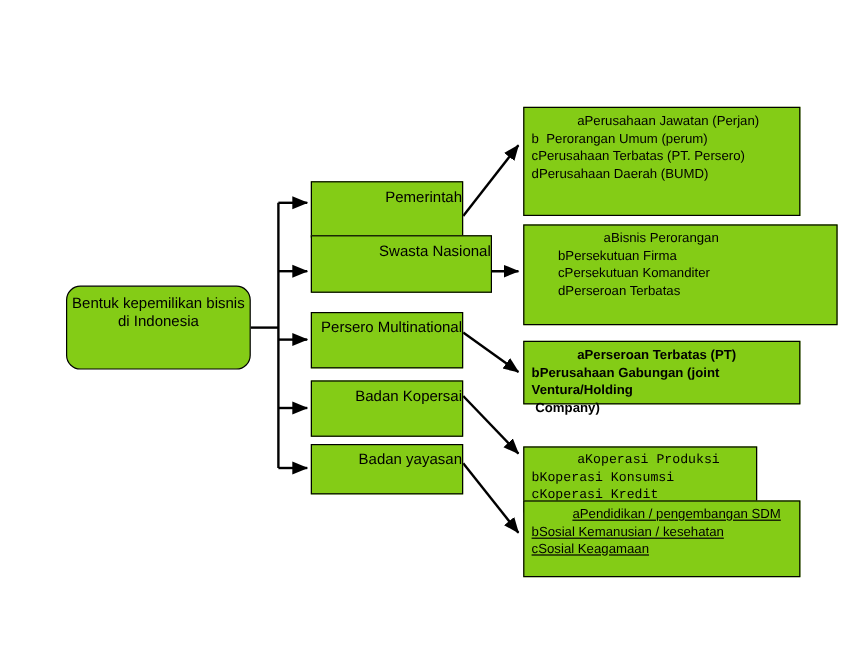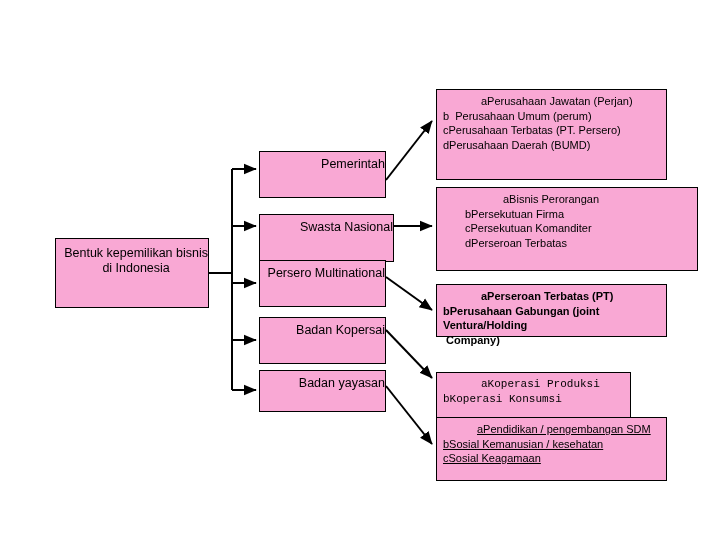--- a/index.html
+++ b/index.html
@@ -21,27 +21,28 @@
     left: 0;
     top: 0;
     width: 720px;
     height: 540px;
     pointer-events: none;
   }
   .node {
     position: absolute;
     box-sizing: border-box;
     border: 1px solid #000000;
-    background: #f9a8d4;
+    background: #84cc16;
     z-index: 2;
   }
   .node-root {
     display: flex;
-    justify-content: flex-end;
+    justify-content: center;
     align-items: flex-start;
+    border-radius: 12px;
   }
   .root-text {
     text-align: center;
     font-size: 12.5px;
     line-height: 15px;
     padding-top: 7px;
     white-space: pre-line;
   }
   .node-cat {
     display: flex;
@@ -100,59 +101,60 @@
 
   <div class="node node-root" style="left:55px; top:238px; width:154px; height:70px;">
     <div class="root-text">Bentuk kepemilikan bisnis
 di Indonesia</div>
   </div>
 
   <div class="node node-cat" style="left:259px; top:151px; width:127px; height:47px;">
     <div class="cat-text">Pemerintah</div>
   </div>
 
-  <div class="node node-cat" style="left:259px; top:214px; width:135px; height:48px;">
+  <div class="node node-cat" style="left:259px; top:196px; width:151px; height:48px;">
     <div class="cat-text">Swasta Nasional</div>
   </div>
 
   <div class="node node-cat" style="left:259px; top:260px; width:127px; height:47px;">
     <div class="cat-text">Persero Multinational</div>
   </div>
 
   <div class="node node-cat" style="left:259px; top:317px; width:127px; height:47px;">
     <div class="cat-text">Badan Kopersai</div>
   </div>
 
   <div class="node node-cat" style="left:259px; top:370px; width:127px; height:42px;">
     <div class="cat-text">Badan yayasan</div>
   </div>
 
   <div class="node node-detail" style="left:436px; top:89px; width:231px; height:91px;">
     <div class="detail-line first">aPerusahaan Jawatan (Perjan)</div>
-    <div class="detail-line">b  Perusahaan Umum (perum)</div>
+    <div class="detail-line">b  Perorangan Umum (perum)</div>
     <div class="detail-line">cPerusahaan Terbatas (PT. Persero)</div>
     <div class="detail-line">dPerusahaan Daerah (BUMD)</div>
   </div>
 
   <div class="node node-detail" style="left:436px; top:187px; width:262px; height:84px;padding-left:22px;">
     <div class="detail-line first">aBisnis Perorangan</div>
     <div class="detail-line">bPersekutuan Firma</div>
     <div class="detail-line">cPersekutuan Komanditer</div>
     <div class="detail-line">dPerseroan Terbatas</div>
   </div>
 
   <div class="node node-detail" style="left:436px; top:284px; width:231px; height:53px;font-weight:bold;">
     <div class="detail-line first">aPerseroan Terbatas (PT)</div>
     <div class="detail-line">bPerusahaan Gabungan (joint Ventura/Holding
  Company)</div>
   </div>
 
   <div class="node node-detail" style="left:436px; top:372px; width:195px; height:55px;font-family:Liberation Mono, monospace;">
     <div class="detail-line first">aKoperasi Produksi</div>
     <div class="detail-line">bKoperasi Konsumsi</div>
+    <div class="detail-line">cKoperasi Kredit</div>
   </div>
 
   <div class="node node-detail" style="left:436px; top:417px; width:231px; height:64px;text-decoration:underline;">
     <div class="detail-line first wide">aPendidikan / pengembangan SDM</div>
     <div class="detail-line">bSosial Kemanusian / kesehatan</div>
     <div class="detail-line">cSosial Keagamaan</div>
   </div>
 
 </div>
 

